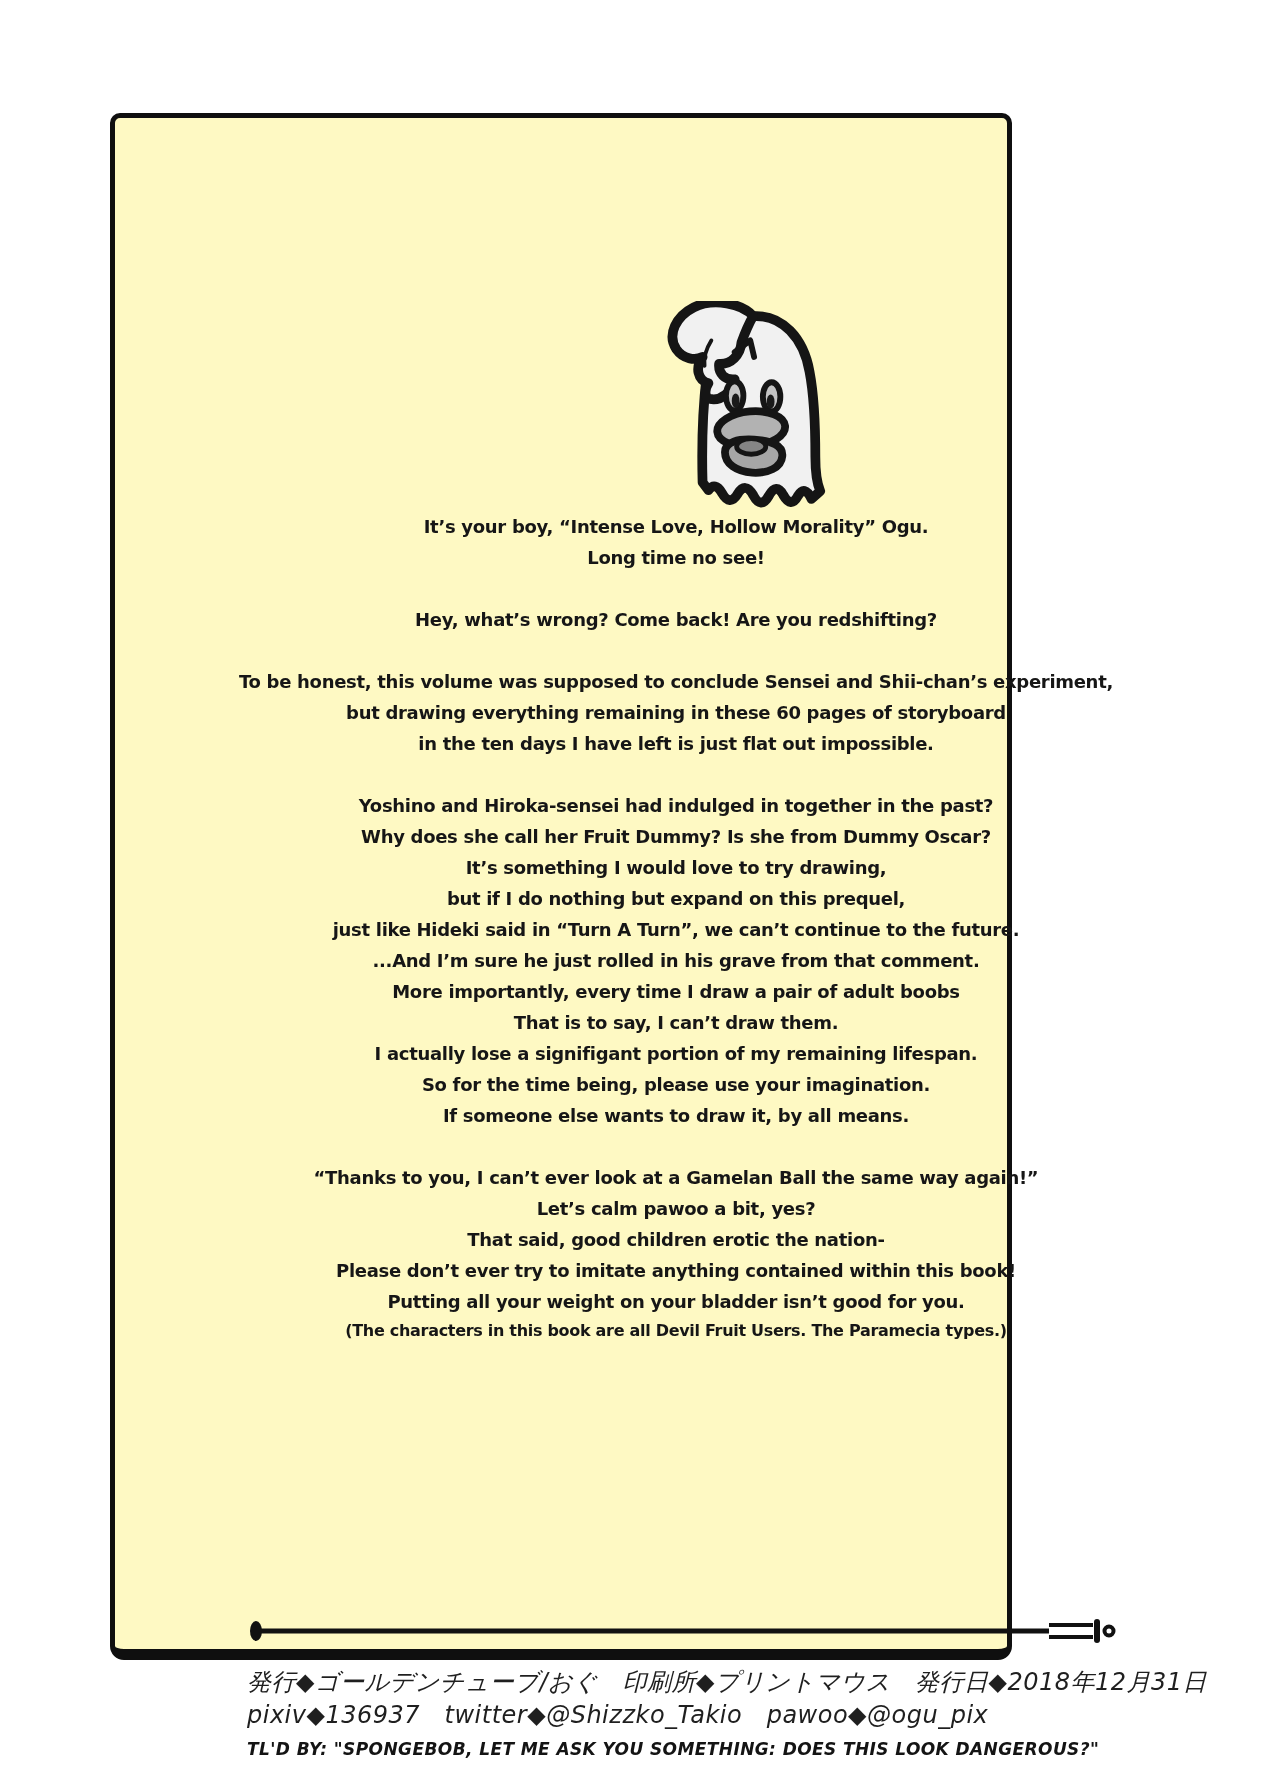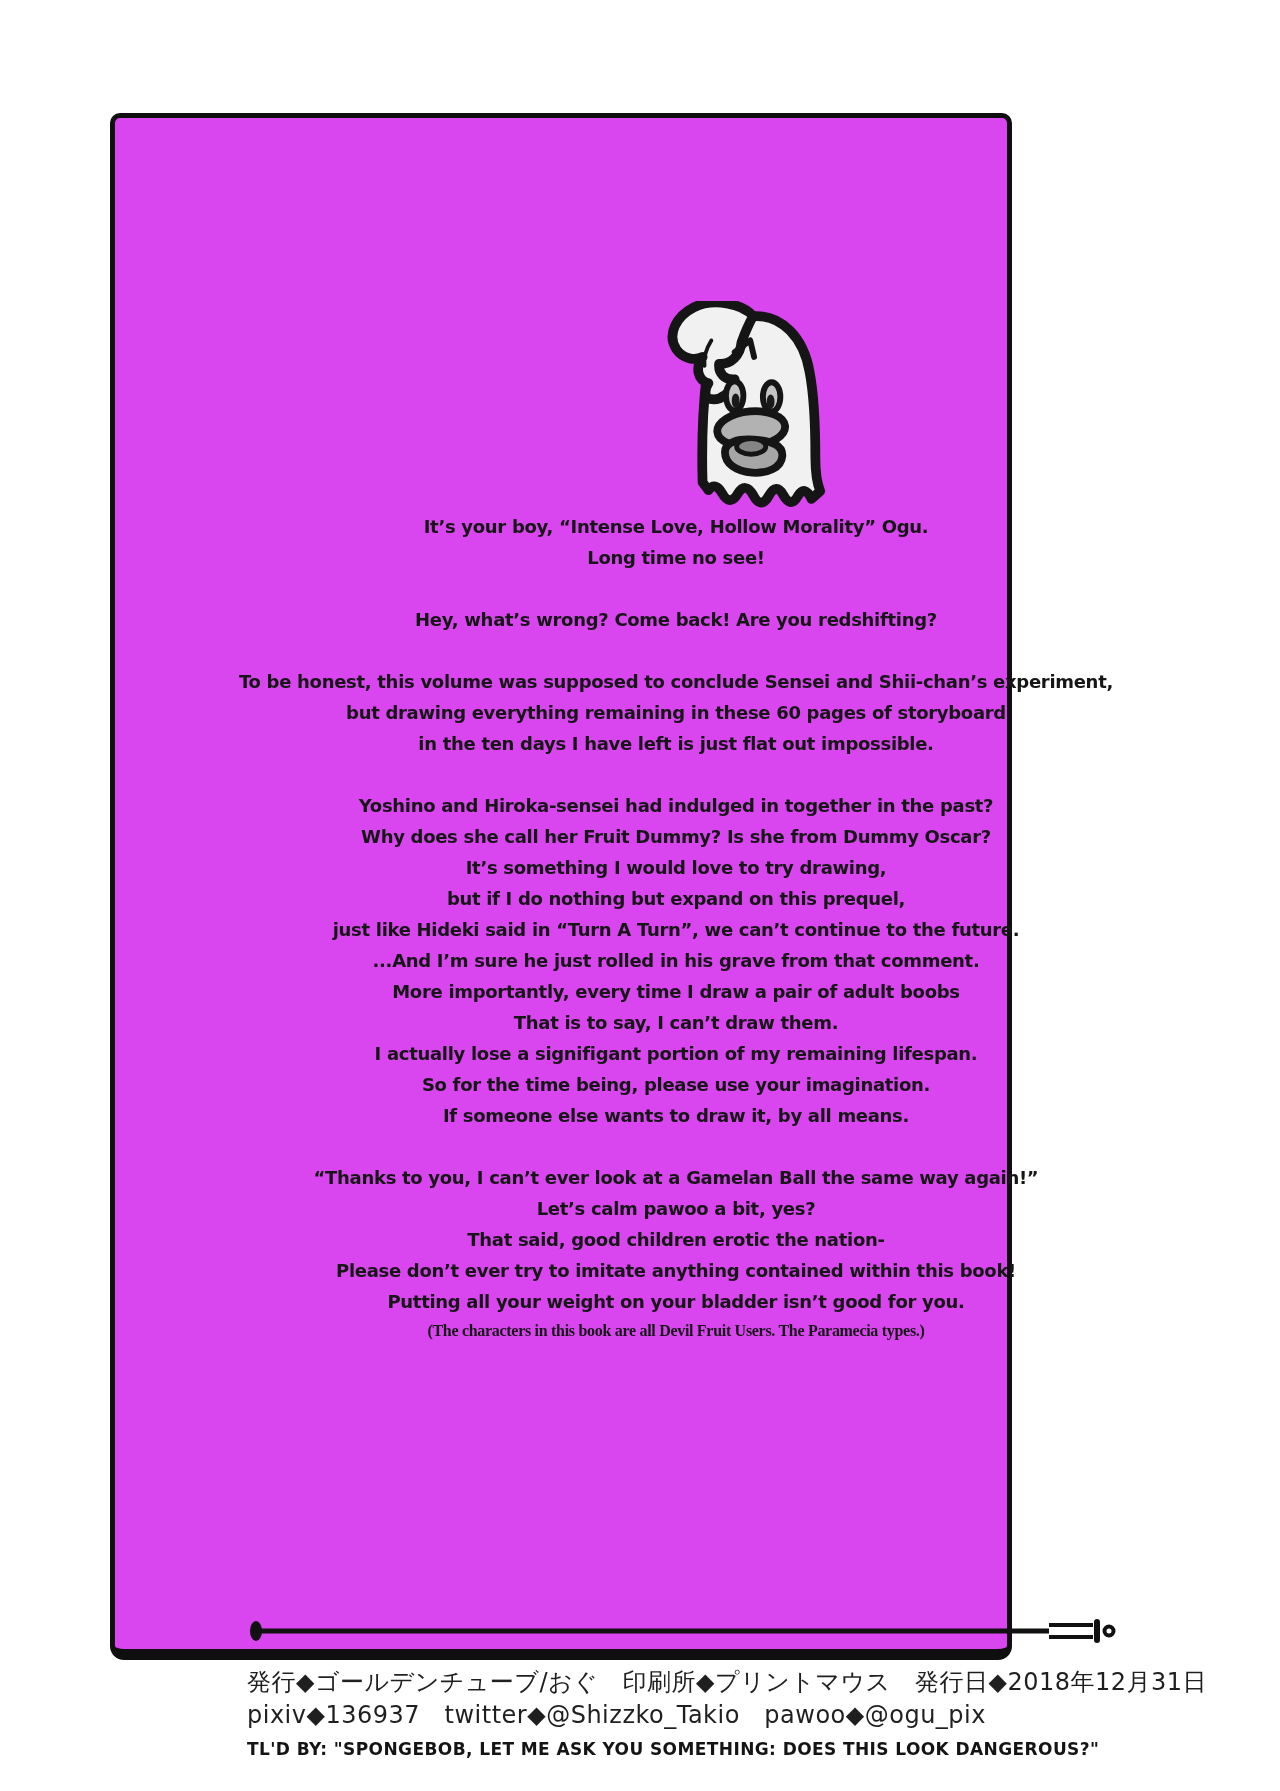--- a/index.html
+++ b/index.html
@@ -10,21 +10,21 @@
     position: relative;
     overflow: hidden;
   }
   .frame {
     position: absolute;
     left: 110px; top: 113px;
     width: 902px; height: 1547px;
     border: 5px solid #0f0f0f;
     border-bottom-width: 11px;
     border-radius: 10px 10px 14px 14px;
-    background: #d946ef;
+    background: #fef9c3;
   }
   .mascot {
     position: absolute;
     left: 538px; top: 183px;
     width: 175px; height: 215px;
   }
   .content {
     position: absolute;
     left: 115px; top: 393px;
     width: 892px;
@@ -39,33 +39,33 @@
     line-height: 31px;
     letter-spacing: -0.3px;
     white-space: nowrap;
   }
   .note-line {
     font-weight: bold;
     font-size: 16px;
     line-height: 27px;
     letter-spacing: -0.3px;
     white-space: nowrap;
-    font-family: Liberation Serif, serif;
   }
   .divider {
     position: absolute;
     left: 128px; top: 1496px;
     width: 880px; height: 34px;
   }
   .colophon {
     position: absolute;
     left: 132px; top: 1548px;
     width: 870px;
     color: #1f1f1f;
     text-align: left;
+    font-style: italic;
   }
   .colophon .jp-line {
     font-size: 24px;
     line-height: 33px;
     letter-spacing: 0.5px;
     white-space: nowrap;
   }
   .colophon .tl-line {
     margin-top: 4px;
     font-size: 17px;

